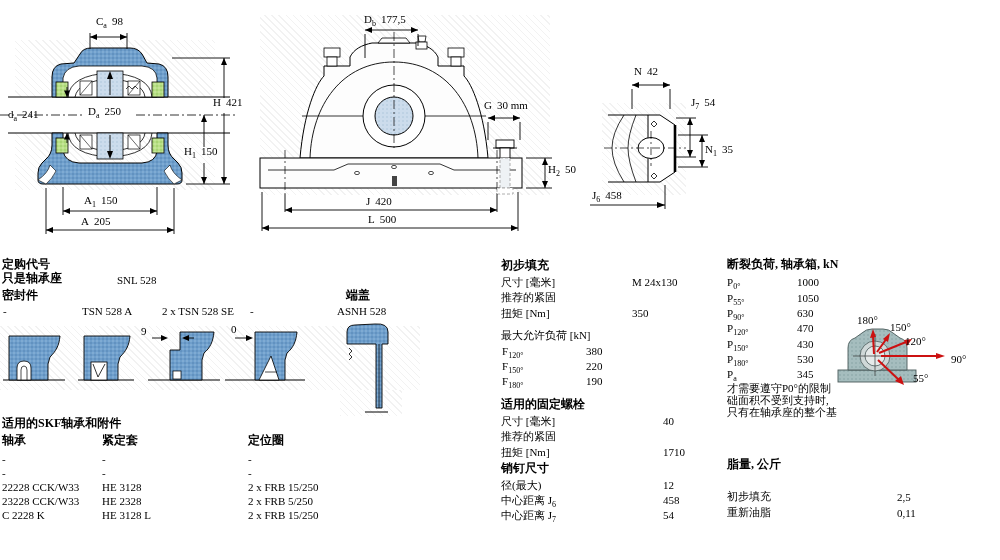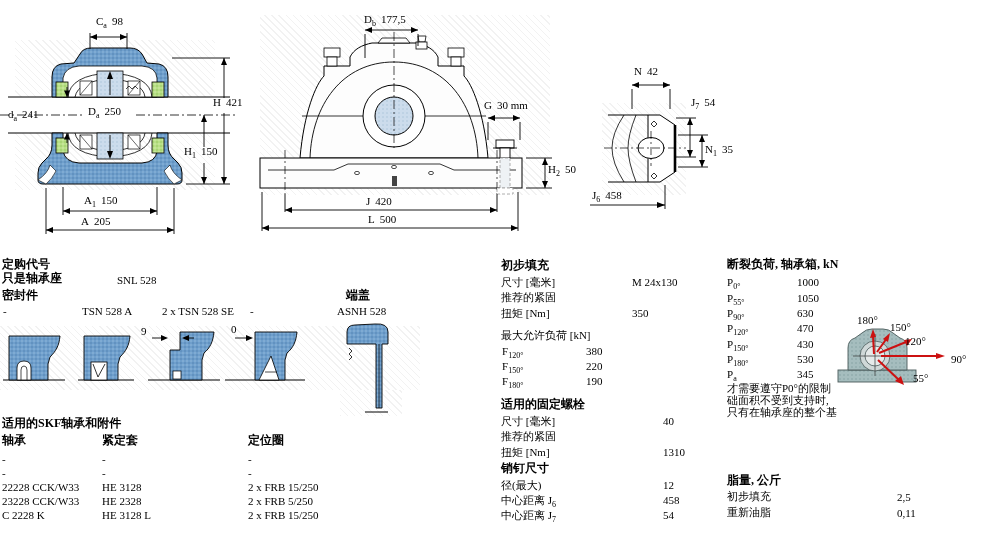--- a/index.html
+++ b/index.html
@@ -269,21 +269,21 @@
   <span class="txt" style="left:502px;top:360px"><span>F</span><sub class="s">150°</sub></span>
   <span class="txt" style="left:586px;top:360px">220</span>
   <span class="txt" style="left:502px;top:375px"><span>F</span><sub class="s">180°</sub></span>
   <span class="txt" style="left:586px;top:375px">190</span>
 
   <span class="txt hd" style="left:501px;top:398px">适用的固定螺栓</span>
   <span class="txt" style="left:501px;top:415px">尺寸 [毫米]</span>
   <span class="txt" style="left:663px;top:415px">40</span>
   <span class="txt" style="left:501px;top:430px">推荐的紧固</span>
   <span class="txt" style="left:501px;top:446px">扭矩 [Nm]</span>
-  <span class="txt" style="left:663px;top:446px">1310</span>
+  <span class="txt" style="left:663px;top:446px">1710</span>
 
   <span class="txt hd" style="left:501px;top:462px">销钉尺寸</span>
   <span class="txt" style="left:501px;top:479px"><span>径(最大)</span><sub class="s"></sub></span>
   <span class="txt" style="left:663px;top:479px">12</span>
   <span class="txt" style="left:501px;top:494px"><span>中心距离 J</span><sub class="s">6</sub></span>
   <span class="txt" style="left:663px;top:494px">458</span>
   <span class="txt" style="left:501px;top:509px"><span>中心距离 J</span><sub class="s">7</sub></span>
   <span class="txt" style="left:663px;top:509px">54</span>
 
   <span class="txt hd" style="left:727px;top:258px">断裂负荷, 轴承箱, kN</span>
@@ -325,19 +325,19 @@
       <line x1="43" y1="50" x2="64" y2="70"></line>
       <path d="M69,75 L66,66 L60,71 Z" fill="#cc1111" stroke="none"></path>
     </g>
   </svg>
   <span class="txt" style="left:857px;top:314px">180°</span>
   <span class="txt" style="left:890px;top:321px">150°</span>
   <span class="txt" style="left:905px;top:335px">120°</span>
   <span class="txt" style="left:951px;top:353px">90°</span>
   <span class="txt" style="left:913px;top:372px">55°</span>
 
-  <span class="txt hd" style="left:727px;top:474px">脂量, 公斤</span>
+  <span class="txt hd" style="left:727px;top:458px">脂量, 公斤</span>
   <span class="txt" style="left:727px;top:490px">初步填充</span>
   <span class="txt" style="left:897px;top:491px">2,5</span>
   <span class="txt" style="left:727px;top:506px">重新油脂</span>
   <span class="txt" style="left:897px;top:507px">0,11</span>
 
 </div>
 
 </body></html>

